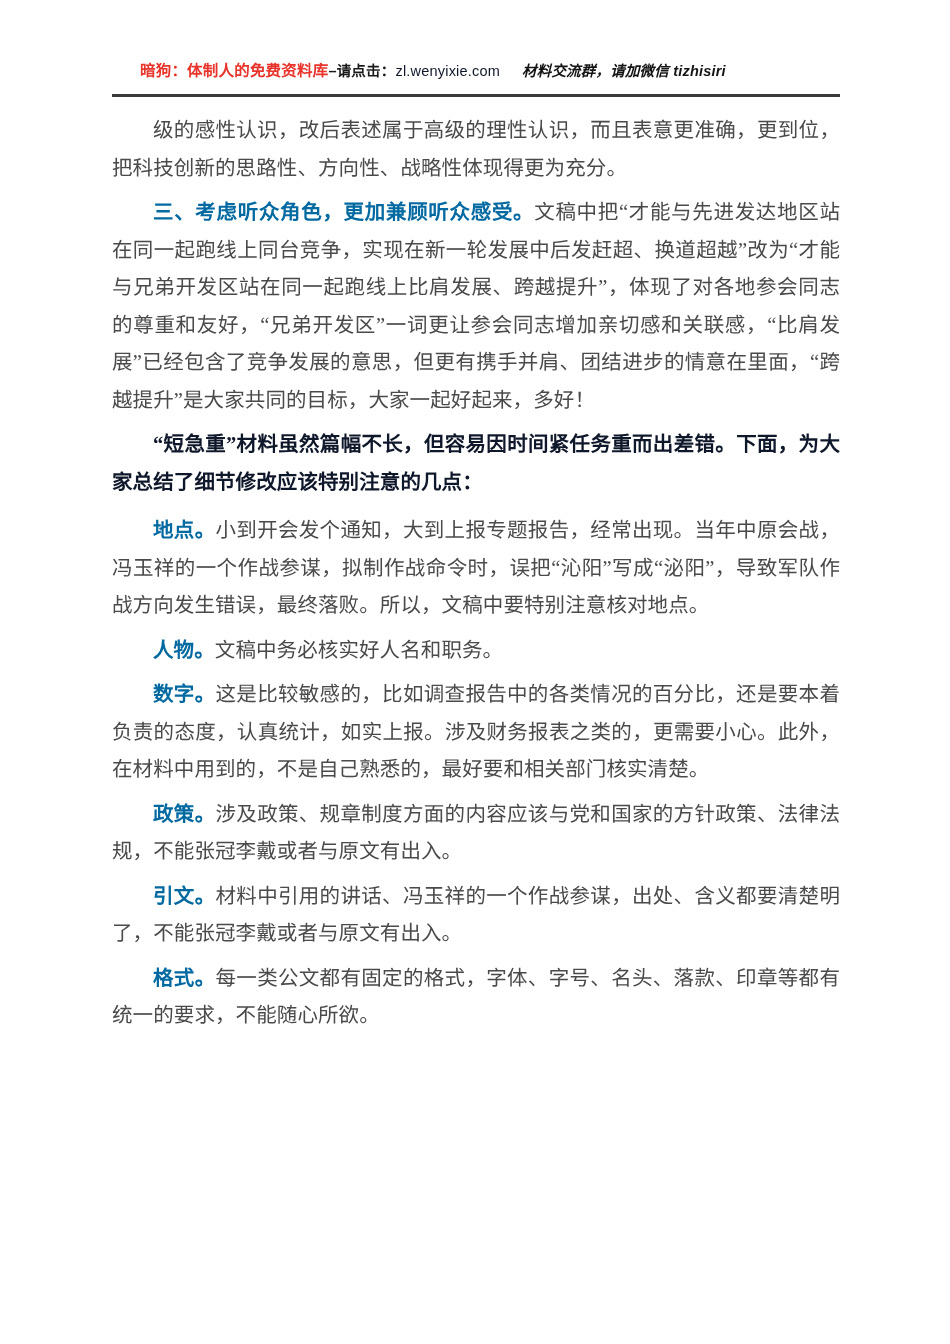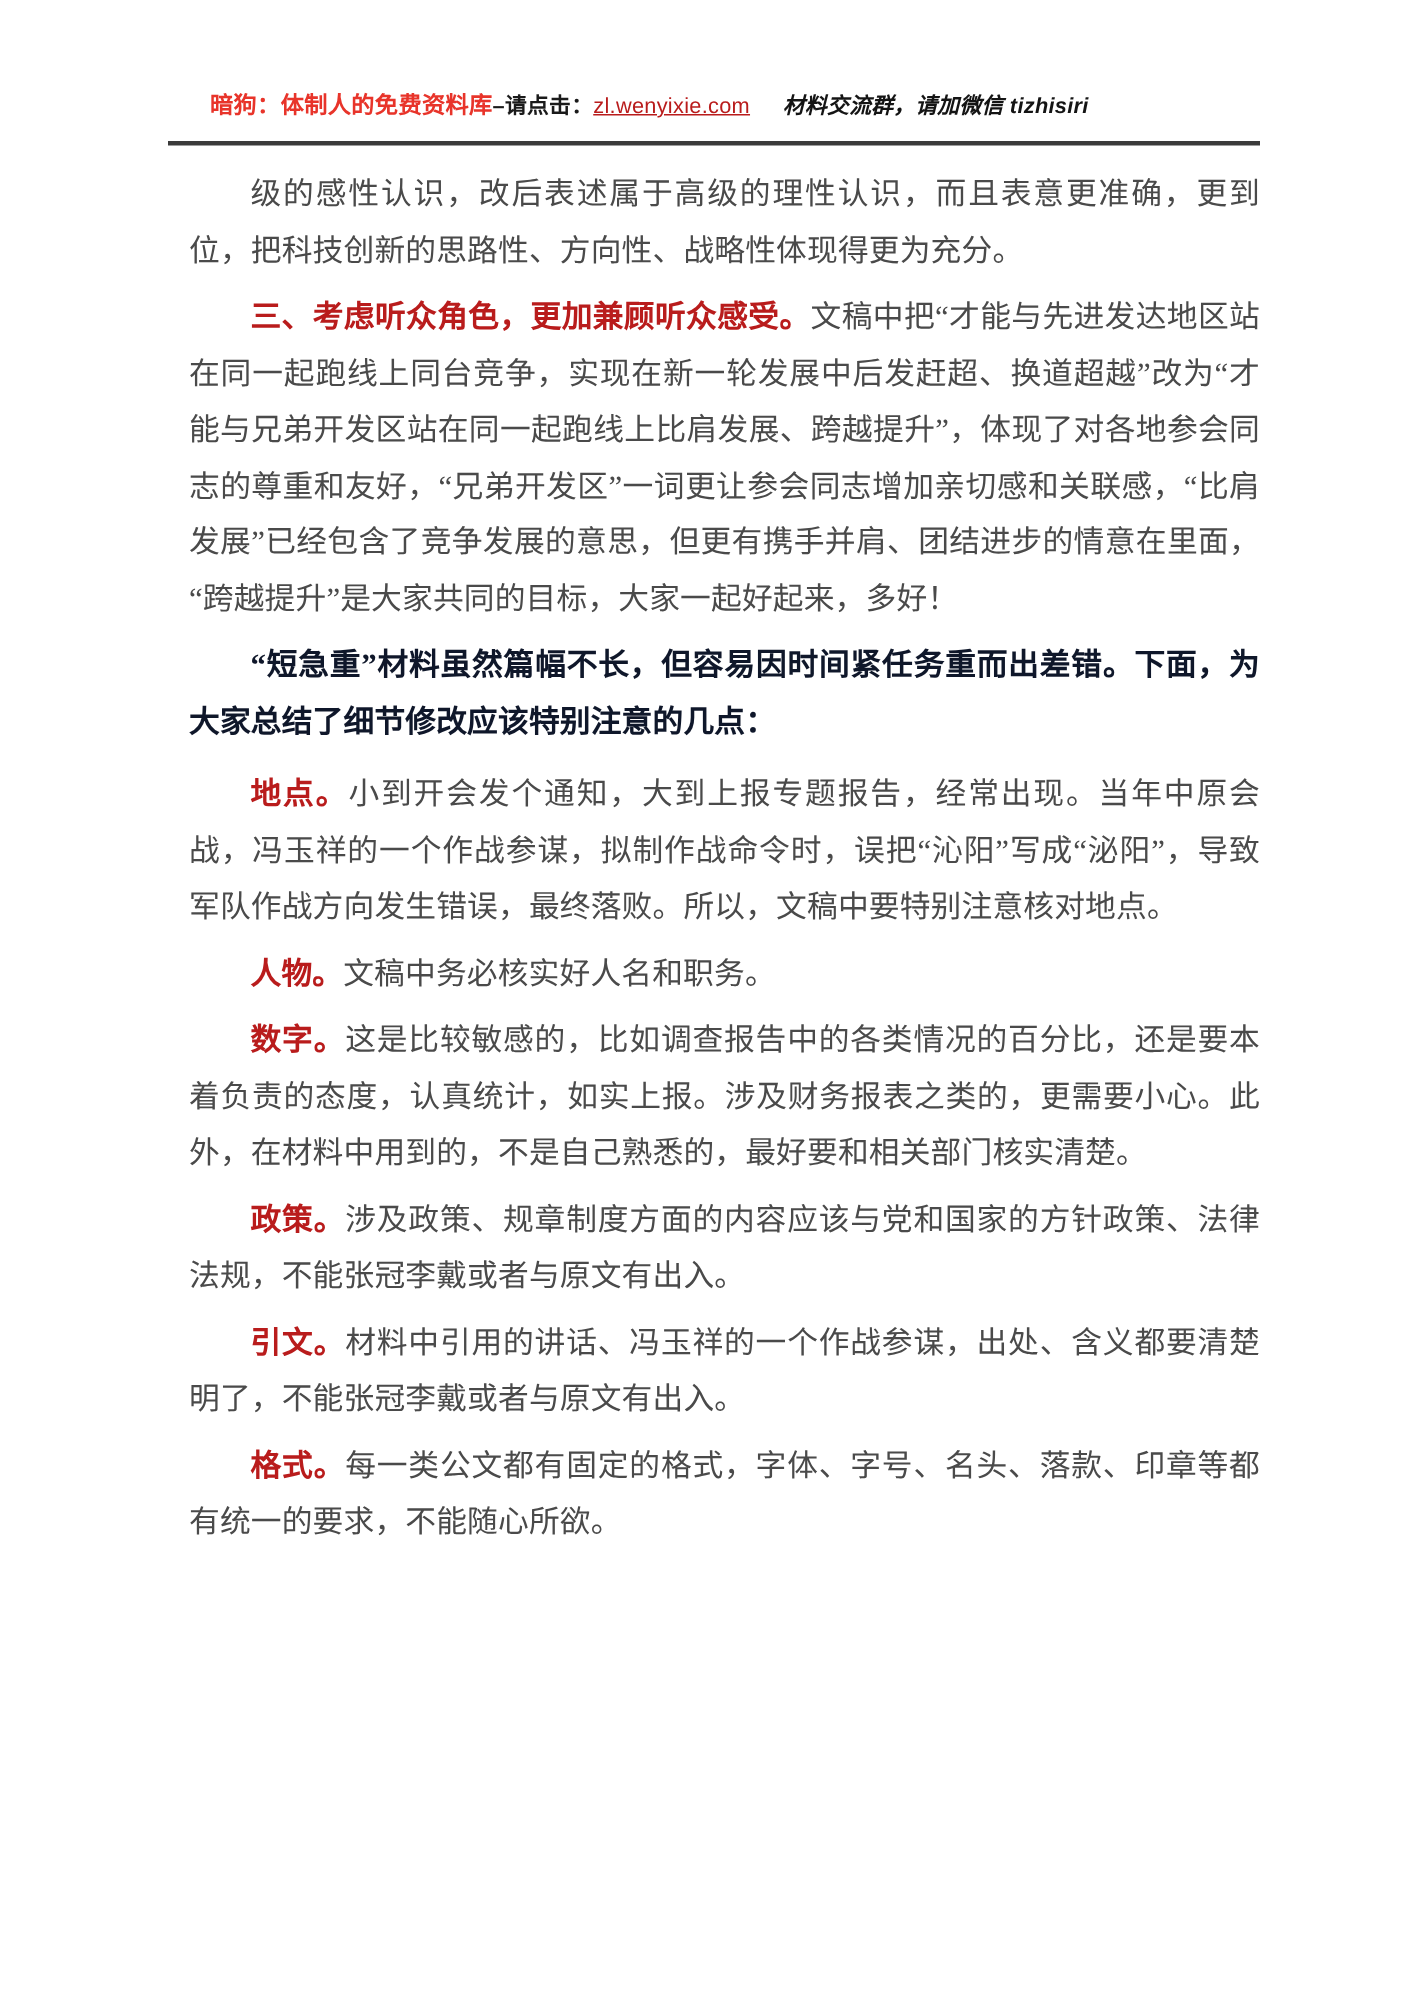--- a/index.html
+++ b/index.html
@@ -72,48 +72,48 @@
   }
 
   
   .body-col {
     position: absolute;
     left: 112px;
     top: 112px;
     width: 728px;
   }
   p.para {
-    margin: 0 0 3px 14px;
+    margin: 0 0 3px 0;
     font-size: 20.5px;
     line-height: 37.5px;
     text-align: justify;
     text-justify: inter-ideograph;
     text-indent: 2em;
     color: #4a4a4a;
     font-family: "Liberation Serif", "DejaVu Serif", serif;
     letter-spacing: 0.1px;
   }
   p.para.bold-all {
     font-weight: 700;
     color: #0f172a;
   }
   .lead {
     font-weight: 700;
-    color: #b91c1c;
+    color: #0369a1;
   }
   .spacer-sm { height: 4px; }
 </style>
 </head>
 <body>
 
 <div class="page">
 
   <div class="header-band">
     <div class="header-line">
-      <span class="hdr-brand" style="color: rgb(232, 52, 42);">暗狗：体制人的免费资料库</span><span class="hdr-click">–请点击：</span><span class="hdr-link" style="color: #b91c1c; text-decoration: underline;">zl.wenyixie.com</span><span class="hdr-gap"></span><span class="hdr-wechat">材料交流群，请加微信 tizhisiri</span>
+      <span class="hdr-brand" style="color: rgb(232, 52, 42);">暗狗：体制人的免费资料库</span><span class="hdr-click">–请点击：</span><span class="hdr-link" style="color: #0f172a;">zl.wenyixie.com</span><span class="hdr-gap"></span><span class="hdr-wechat">材料交流群，请加微信 tizhisiri</span>
     </div>
   </div>
   <div class="header-rule" style="background: rgb(59, 59, 59);"></div>
 
   <div class="body-col">
 
     <p class="para">
       <span>级的感性认识，改后表述属于高级的理性认识，而且表意更准确，更到位，把科技创新的思路性、方向性、战略性体现得更为充分。</span>
     </p>
 

